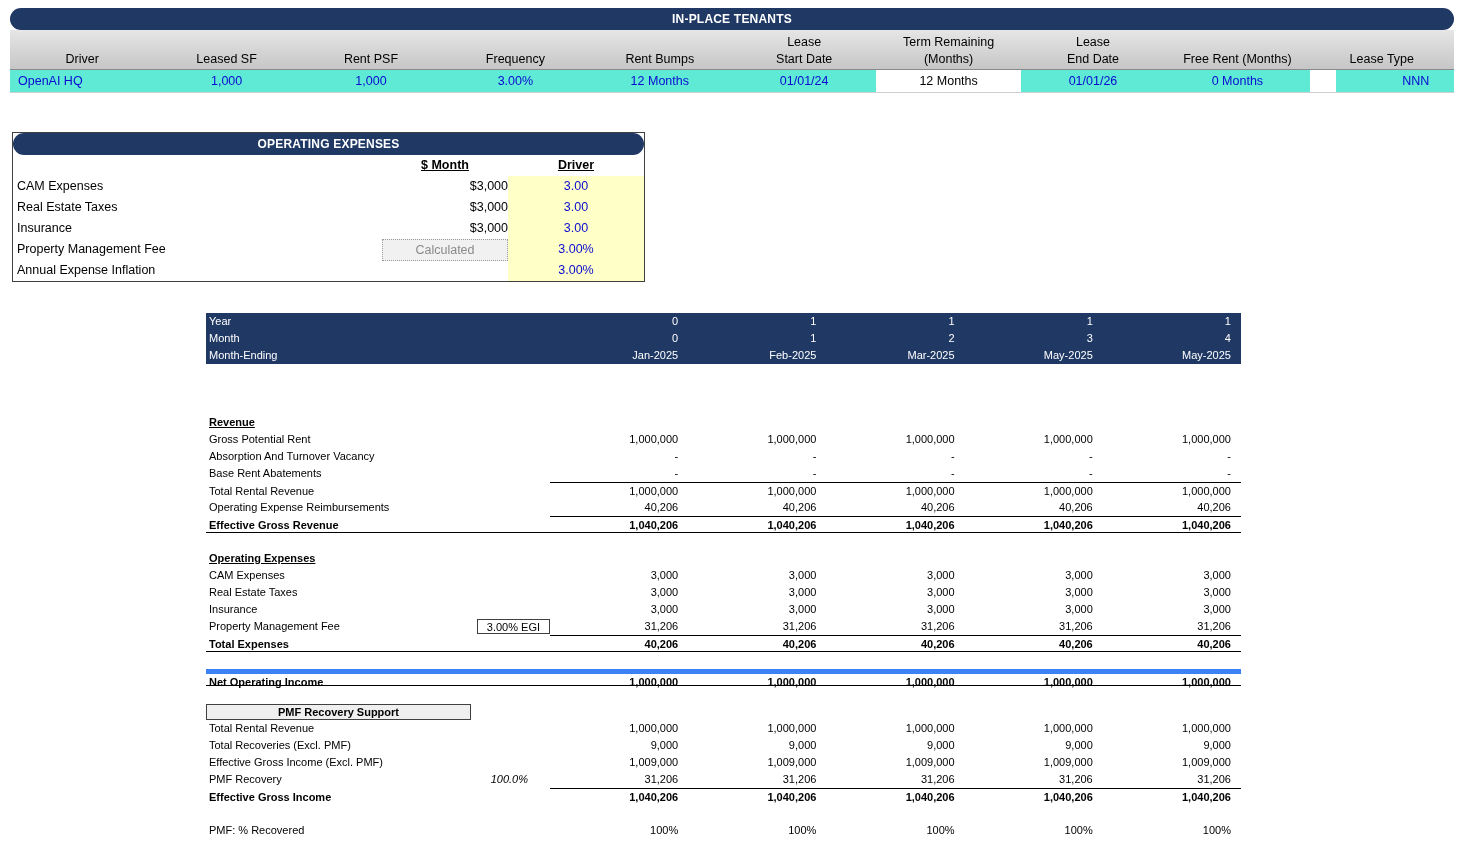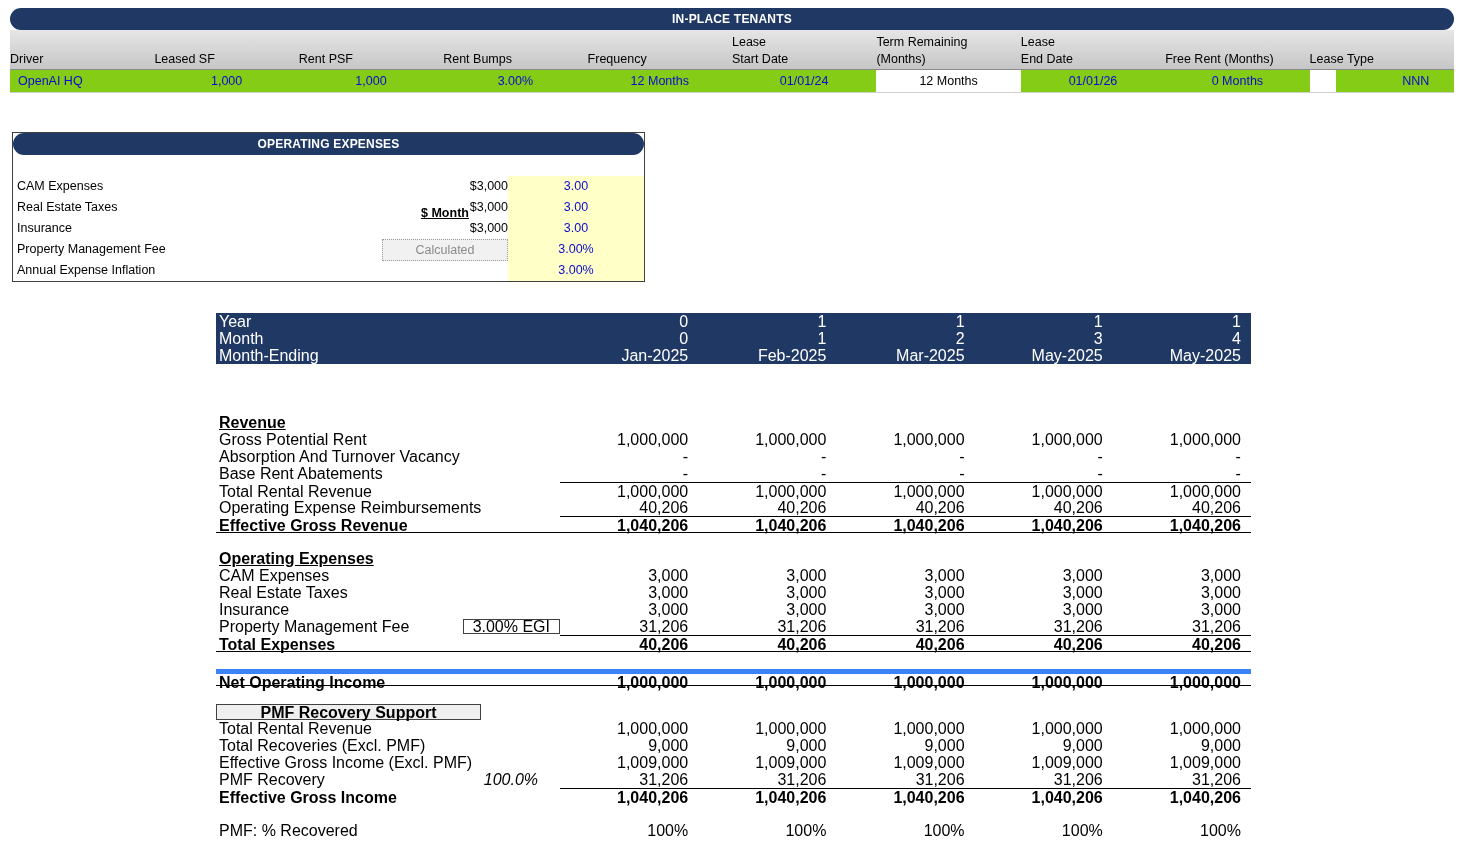--- a/index.html
+++ b/index.html
@@ -8,45 +8,45 @@
   #stage { position:relative; width:1464px; height:841px; overflow:hidden; background:#fff; }
 
   .navy-bar { background:#1F3864; color:#fff; font-weight:bold; font-size:12px;
               text-align:center; height:22px; line-height:22px; letter-spacing:.2px;border-radius:11px; }
 
   
   #tenants { position:absolute; left:10px; top:8px; width:1444px; }
   .t-head { display:grid; grid-template-columns:repeat(10,1fr); height:40px;
             background:linear-gradient(#E6E6E6,#C6C6C6); border-bottom:1px solid #8a8a8a;
             font-size:12.5px; }
-  .t-th { text-align:left; }
+  .t-th { text-align:center; }
   .t-th .l1 { display:block; height:21px; line-height:24px; }
   .t-th .l2 { display:block; height:19px; line-height:17px; }
   .t-row { display:grid; grid-template-columns:repeat(10,1fr); height:23px; line-height:22px;
            font-size:12.5px; border-bottom:1px solid #cfcfcf; }
-  .t-td { text-align:center; background:#84cc16; color:#0A0AD0; }
+  .t-td { text-align:center; background:#5eead4; color:#0A0AD0; }
   .t-td.plain { background:#fff; color:#000; }
   .t-td.name { text-align:left; padding-left:8px; }
   .t-td.gap-left { border-left:26px solid #fff;padding-left:42px; }
 
   
   #opex { position:absolute; left:12px; top:132px; width:633px; border:1px solid #404040;
           font-size:12.5px; background:#fff; }
   .ox-cols { display:grid; grid-template-columns:369px 126px 136px; height:21px; line-height:21px;
              font-weight:bold; }
-  .ox-cols .c { text-align:center; text-decoration:underline;margin-top:48px; }
+  .ox-cols .c { text-align:center; text-decoration:underline; }
   .ox-row { display:grid; grid-template-columns:369px 126px 136px; height:21px; line-height:20px; }
   .ox-label { padding-left:4px; }
   .ox-month { text-align:right; }
   .ox-month.calc { background:#F1F1F1; color:#8a8a8a; text-align:center; padding:0;
                    border:1px dotted #9a9a9a; }
   .ox-driver { background:#FFFFC8; color:#0A0AD0; text-align:center; }
 
   
-  #cashflow { position:absolute; left:216px; top:313px; width:1035px; font-size:16px; }
+  #cashflow { position:absolute; left:206px; top:313px; width:1035px; font-size:11px; }
   .cfr { display:grid; grid-template-columns:344px repeat(5,138.2px); height:17px; line-height:17px; }
   .cf-head { background:#1F3864; color:#fff; }
   .cfl { padding-left:3px; display:flex; align-items:center; white-space:nowrap; }
   .cfv { text-align:right; padding-right:10px; }
   .sec .cfl { font-weight:bold; text-decoration:underline; }
   .bold { font-weight:bold; }
   .bt .cfv { border-top:1px solid #000; }
   .bb { border-bottom:1px solid #000; }
   .btf { border-top:5px solid #3b82f6; }
   .sp50 { height:50px; }
@@ -72,25 +72,25 @@
       <div class="t-th">
           <span class="l1"></span>
           <span class="l2">Leased SF</span>
         </div>
       <div class="t-th">
           <span class="l1"></span>
           <span class="l2">Rent PSF</span>
         </div>
       <div class="t-th">
           <span class="l1"></span>
+          <span class="l2">Frequency</span>
+        </div>
+      <div class="t-th">
+          <span class="l1"></span>
           <span class="l2">Rent Bumps</span>
-        </div>
-      <div class="t-th">
-          <span class="l1"></span>
-          <span class="l2">Frequency</span>
         </div>
       <div class="t-th">
           <span class="l1">Lease</span>
           <span class="l2">Start Date</span>
         </div>
       <div class="t-th">
           <span class="l1">Term Remaining</span>
           <span class="l2">(Months)</span>
         </div>
       <div class="t-th">

